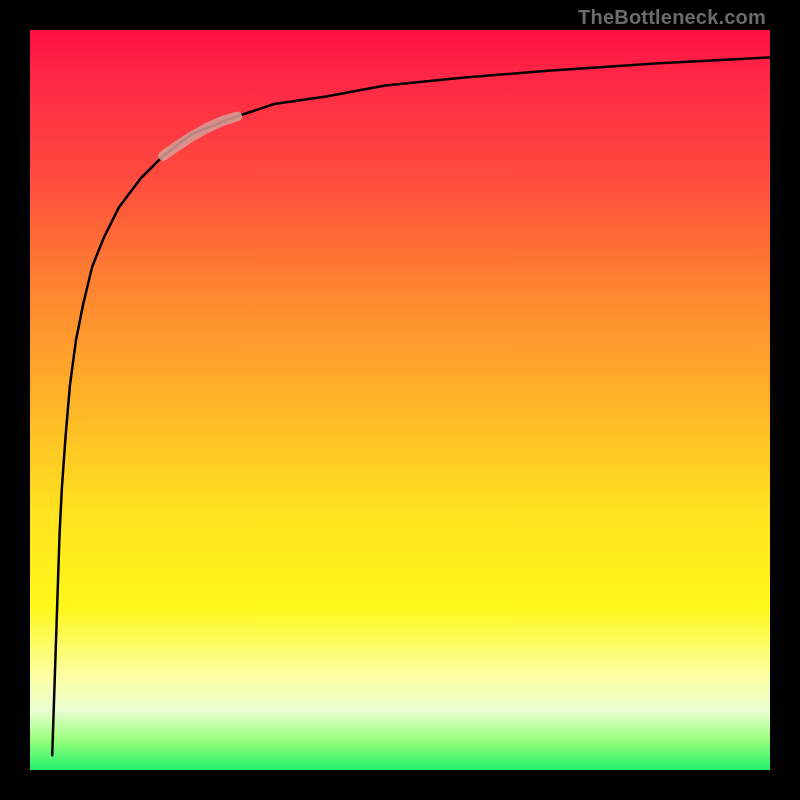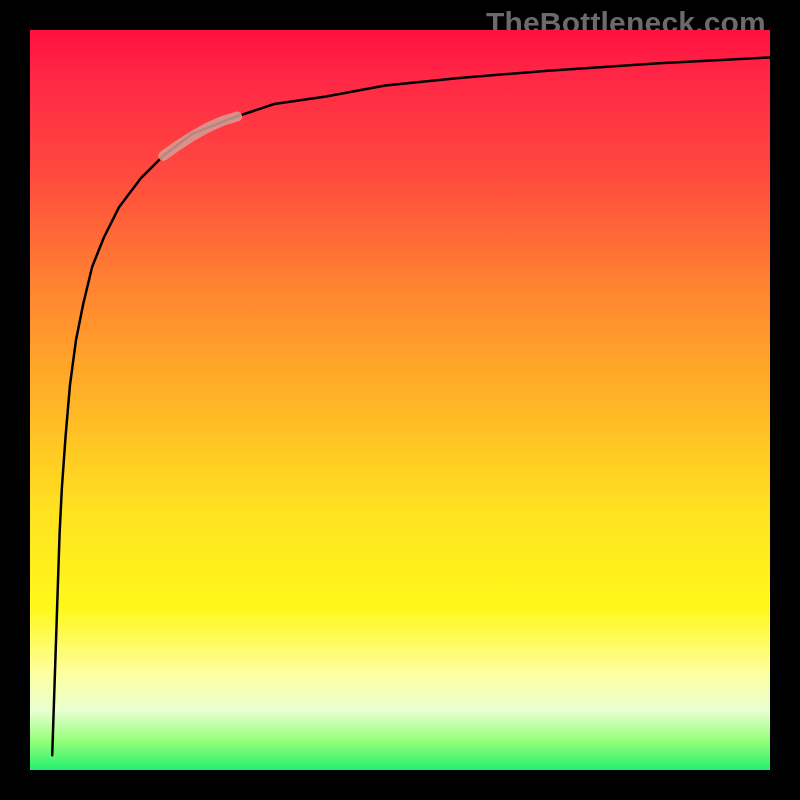--- a/index.html
+++ b/index.html
@@ -39,21 +39,21 @@
   svg.curve {
     position: absolute;
     inset: 0;
     width: 100%;
     height: 100%;
   }
   .watermark {
     position: absolute;
     top: 6px;
     right: 34px;
-    font-size: 30px;
+    font-size: 20px;
     font-weight: 600;
     color: #6b6b6b;
     letter-spacing: 0.2px;
   }
 </style>
 </head>
 <body>
 
 <div class="watermark">TheBottleneck.com</div>
 

